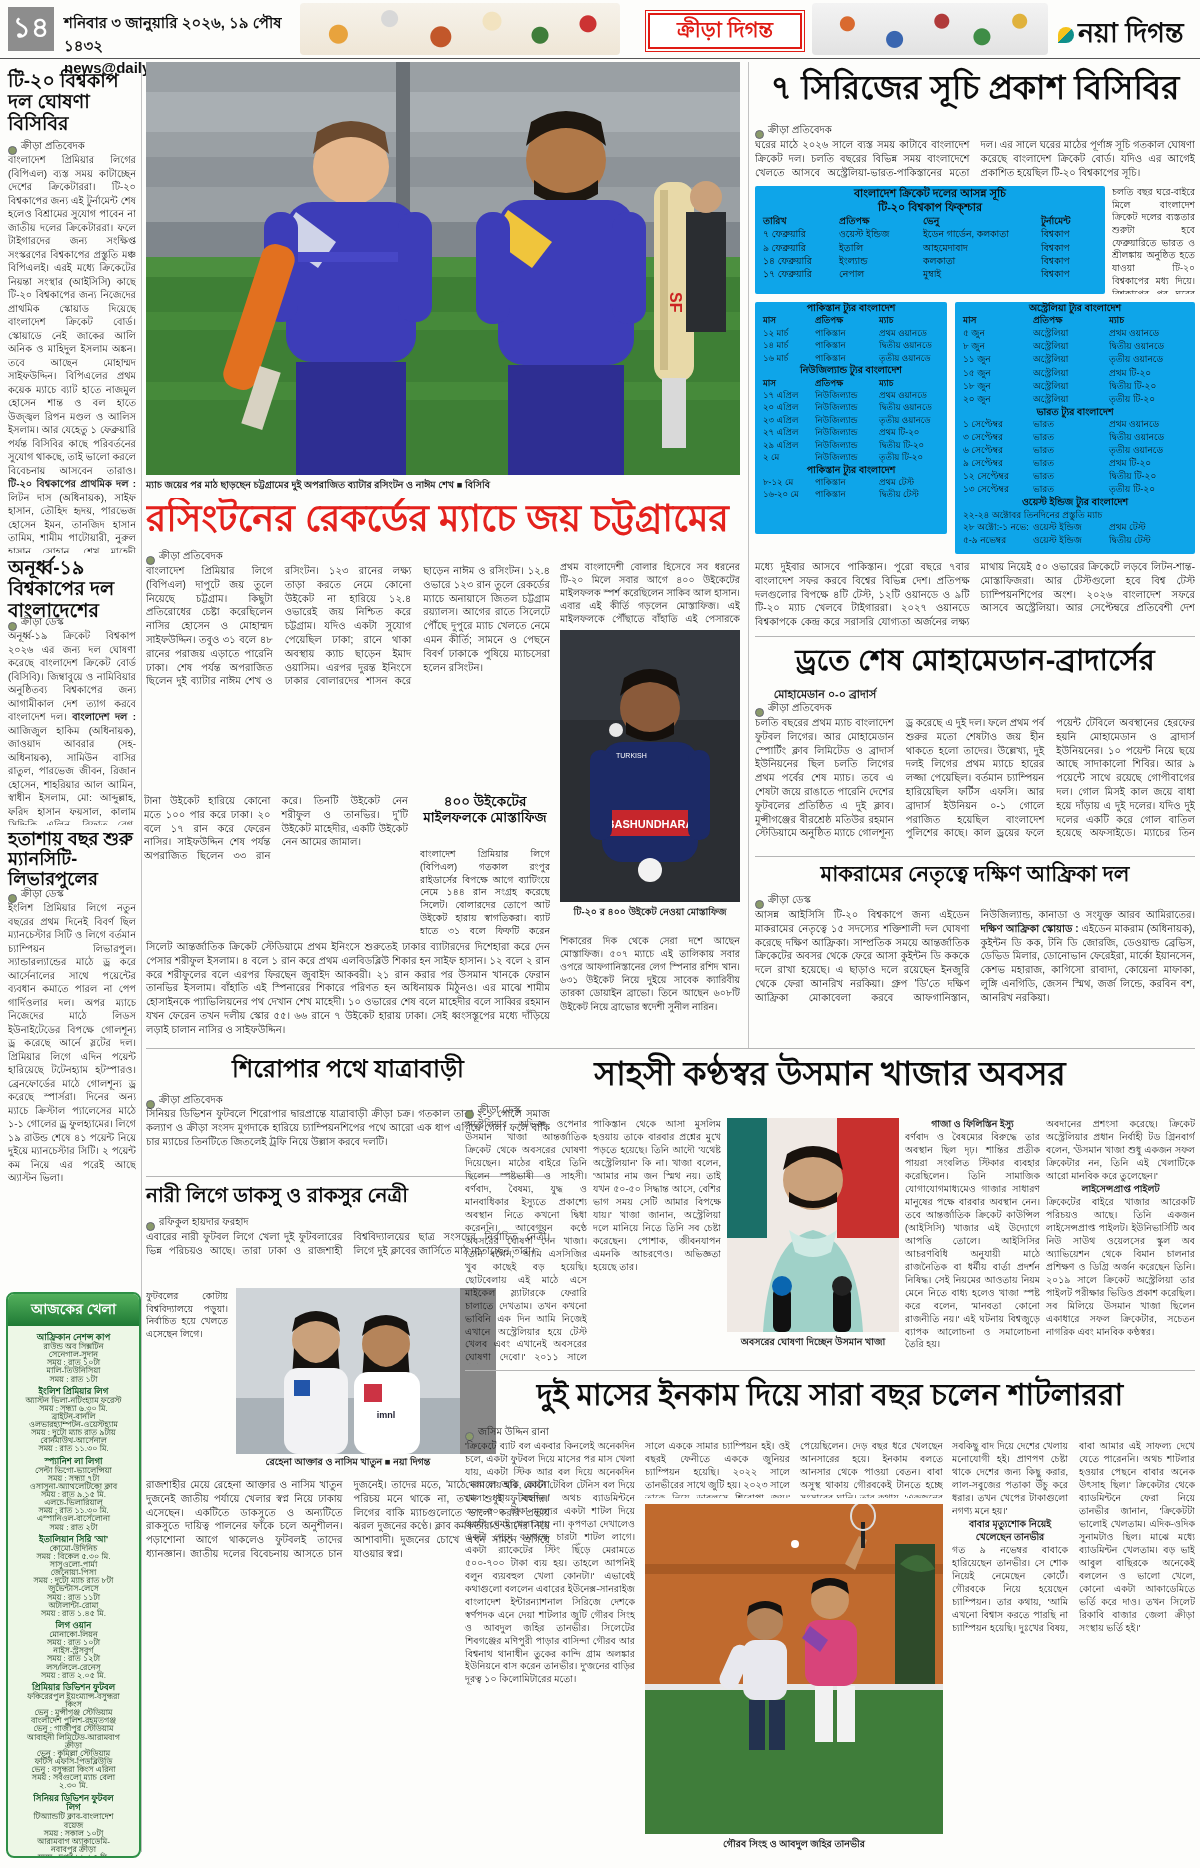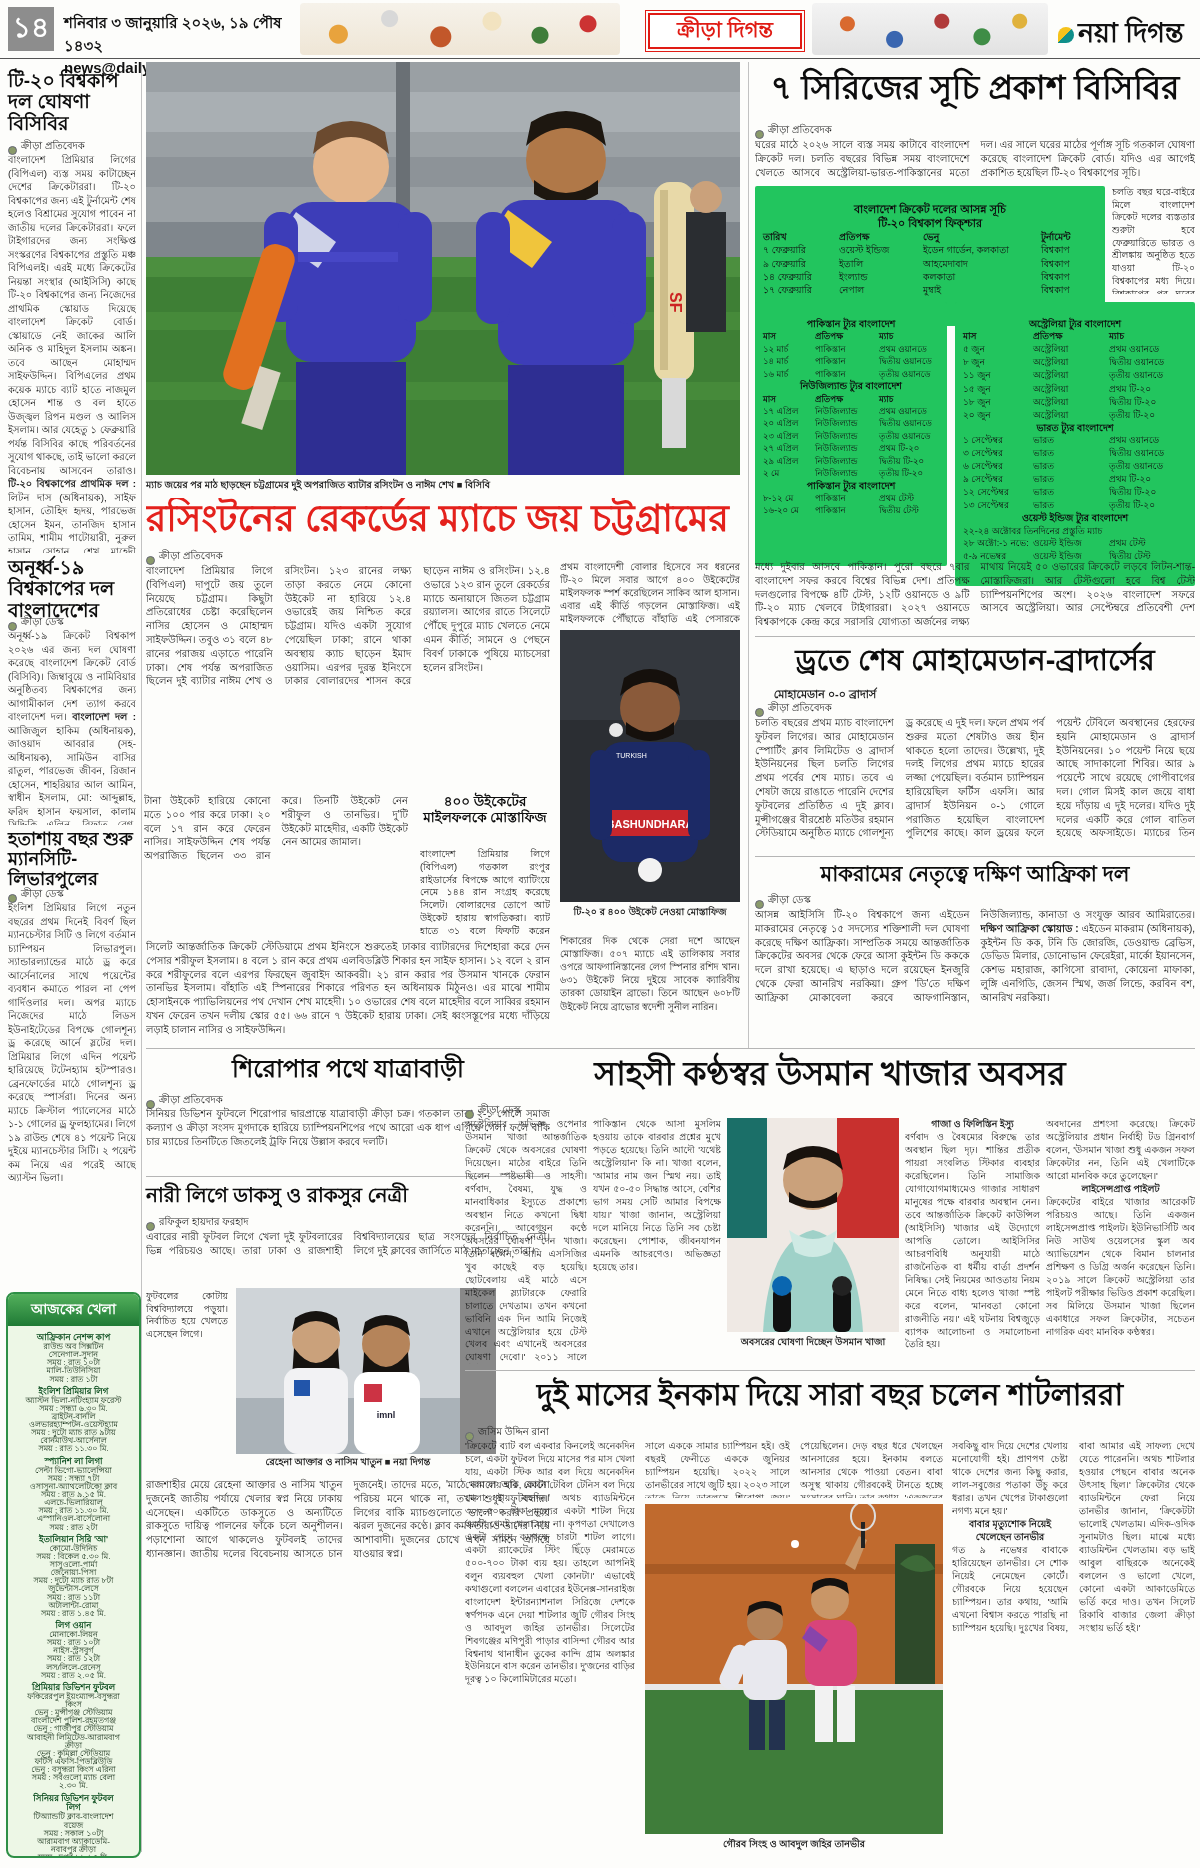--- a/index.html
+++ b/index.html
@@ -43,21 +43,21 @@
   .red{color:#e4211c;}
   .byline{font-size:10px;font-weight:normal;color:#222;display:flex;align-items:flex-end;gap:4px;}
   .byline .dot{width:7px;height:7px;border-radius:50%;background:#8a9a6a;border:1px solid #667;}
   .body{font-size:10px;line-height:1.38;text-align:justify;color:#1b1b1b;overflow:hidden;}
   .body .lead-bold{font-weight:bold;}
   .cols2{column-count:2;column-gap:11px;}
   .cols3{column-count:3;column-gap:12px;}
   .caption{font-size:9.5px;font-weight:bold;color:#222;line-height:1.25;}
   .scoreline{font-weight:bold;text-align:center;font-size:11px;}
   
-  .tblbox{background:#22c55e;border-radius:2px;padding:16px 8px;overflow:hidden;}
+  .tblbox{background:#0ea5e9;border-radius:2px;padding:0 8px;overflow:hidden;}
   .tbl-title{font-weight:bold;text-align:center;font-size:11px;line-height:1.3;color:#0d0d0d;}
   .trow{display:grid;font-size:9.3px;line-height:1.45;color:#111;}
   .trow.hd{font-weight:bold;}
   .g4{grid-template-columns:76px 84px 118px 56px;}
   .g3a{grid-template-columns:52px 64px 60px;font-size:8.6px;}
   .g3b{grid-template-columns:70px 76px 78px;font-size:9px;}
   .tbl-note{font-size:9px;text-align:left;color:#111;line-height:1.4;}
   
   .gamesbox{border:2px solid #2e8f46;border-radius:8px;background:#edf7e6;overflow:hidden;}
   .gamesbox .bar{background:linear-gradient(180deg,#53b05c,#1f7a35);color:#fff;

